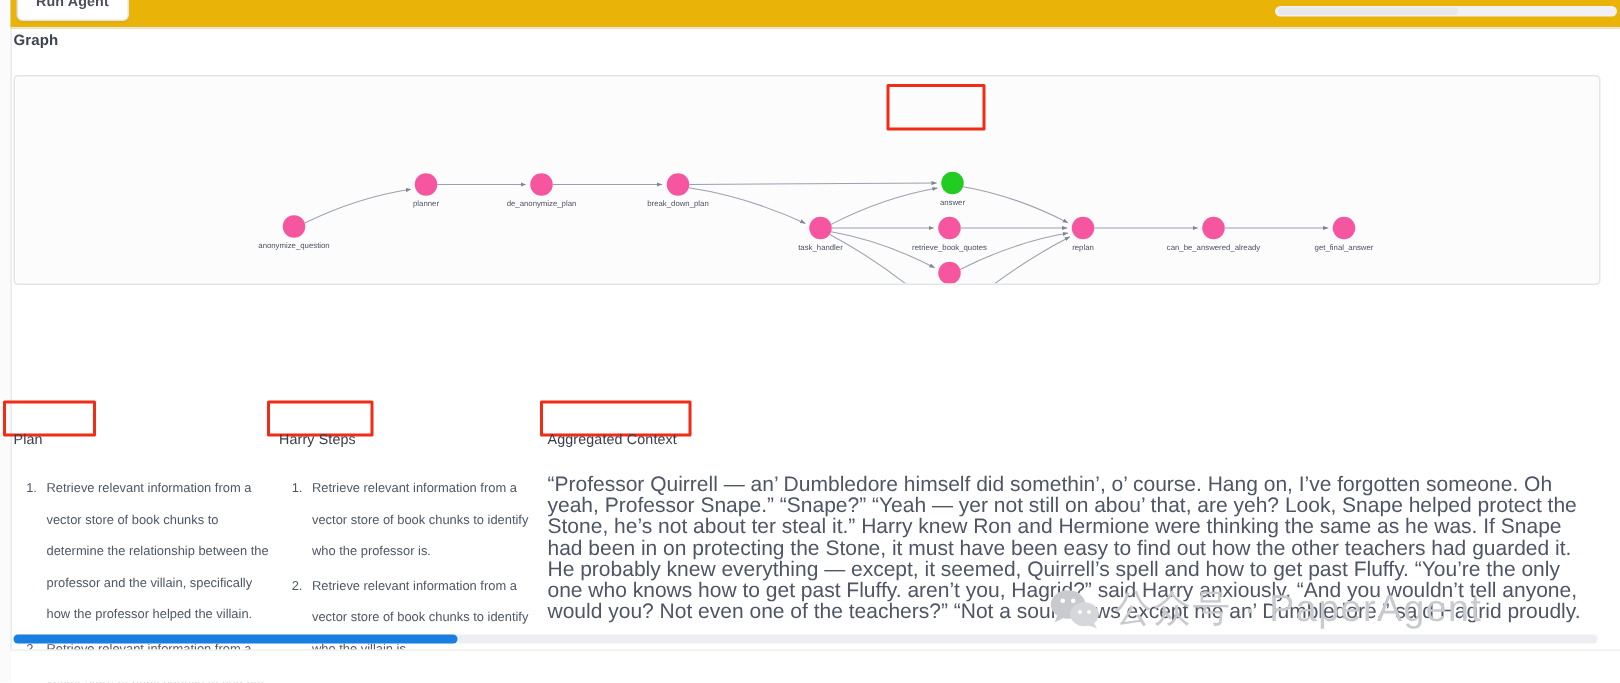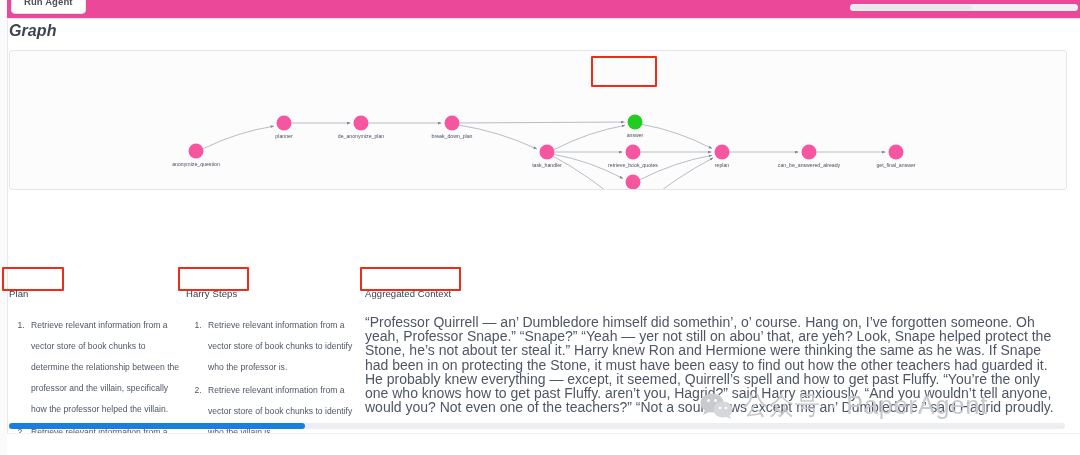--- a/index.html
+++ b/index.html
@@ -30,21 +30,21 @@
     height: 455px;
     background: #fbfbfc;
     border-right: 1px solid #e9eaee;
   }
   
   .tabbar {
     position: absolute;
     left: 7px; top: 0;
     width: 1073px;
     height: 18px;
-    background: #ec4899;
+    background: #eab308;
     border-bottom: 1px solid #e6e7eb;
   }
   .tab-button {
     position: absolute;
     left: 4px;
     top: -9px;
     padding: 4px 12px 6px 12px;
     background: #ffffff;
     border: 1px solid #e3e4e8;
     border-radius: 4px;
@@ -66,25 +66,24 @@
   .top-scroll .thumb {
     position: absolute;
     left: 2px; top: 1px;
     width: 120px; height: 5px;
     background: #e8e8ea;
     border-radius: 4px;
   }
 
   .section-title {
     position: absolute;
-    font-size: 16px;
+    font-size: 10px;
     font-weight: 700;
     color: #3d4450;
     letter-spacing: .1px;
-    font-style: italic;
   }
   #graph-title { left: 9px; top: 22px; }
 
   
   .graph-panel {
     position: absolute;
     left: 9px;
     top: 50px;
     width: 1056px;
     height: 138px;

